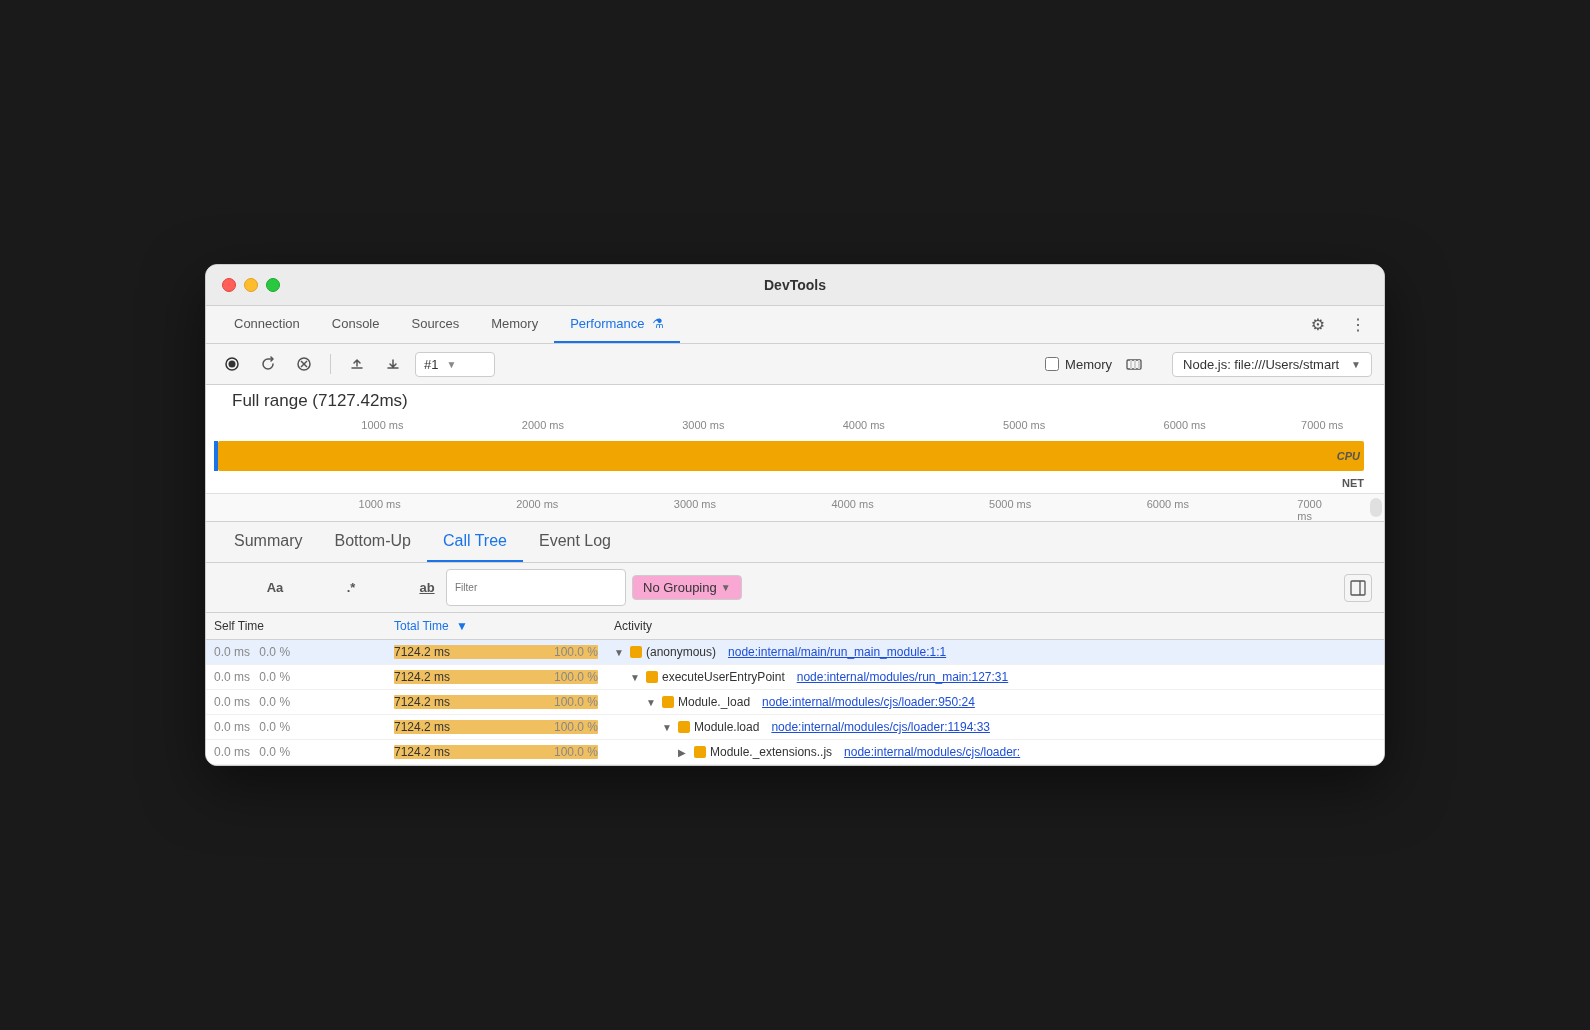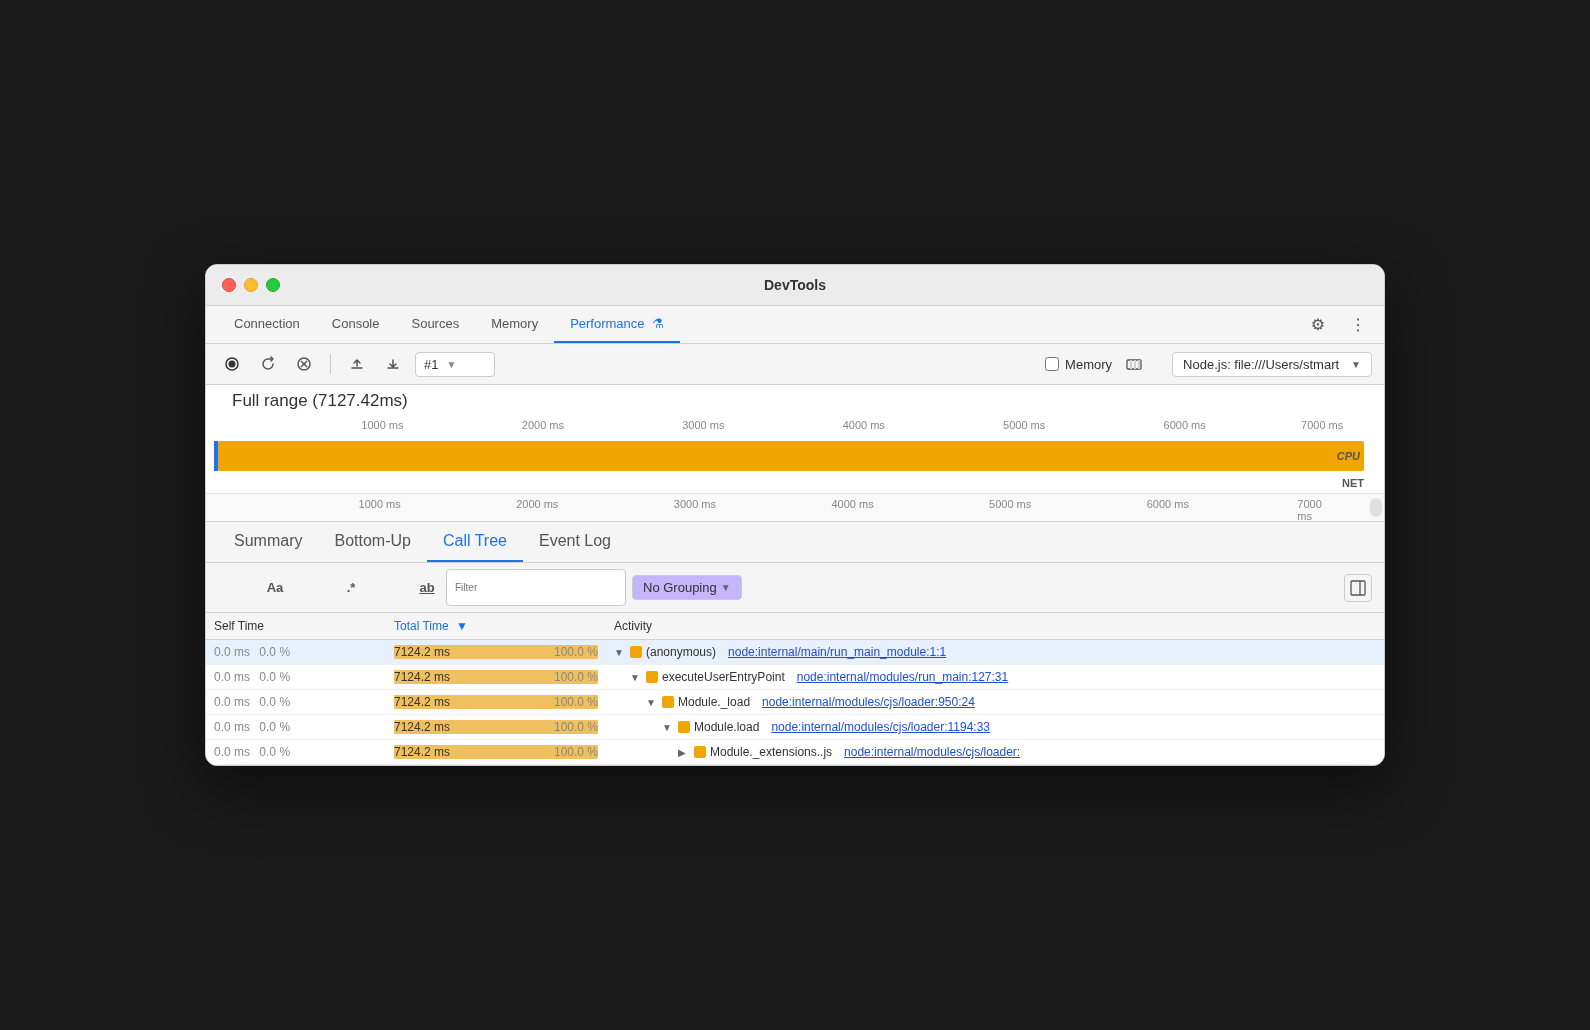--- a/index.html
+++ b/index.html
@@ -302,21 +302,21 @@
       border-radius: 4px;
       font-size: 10px;
       background: white;
       color: #333;
     }
     .grouping-selector {
       display: flex;
       align-items: center;
       gap: 4px;
       padding: 4px 10px;
-      background: #c4b5fd;
+      background: #f9a8d4;
       border: 1px solid #ccc;
       border-radius: 4px;
       cursor: pointer;
       font-size: 13px;
       color: #333;
     }
     .panel-toggle-btn {
       width: 28px;
       height: 28px;
       display: flex;

